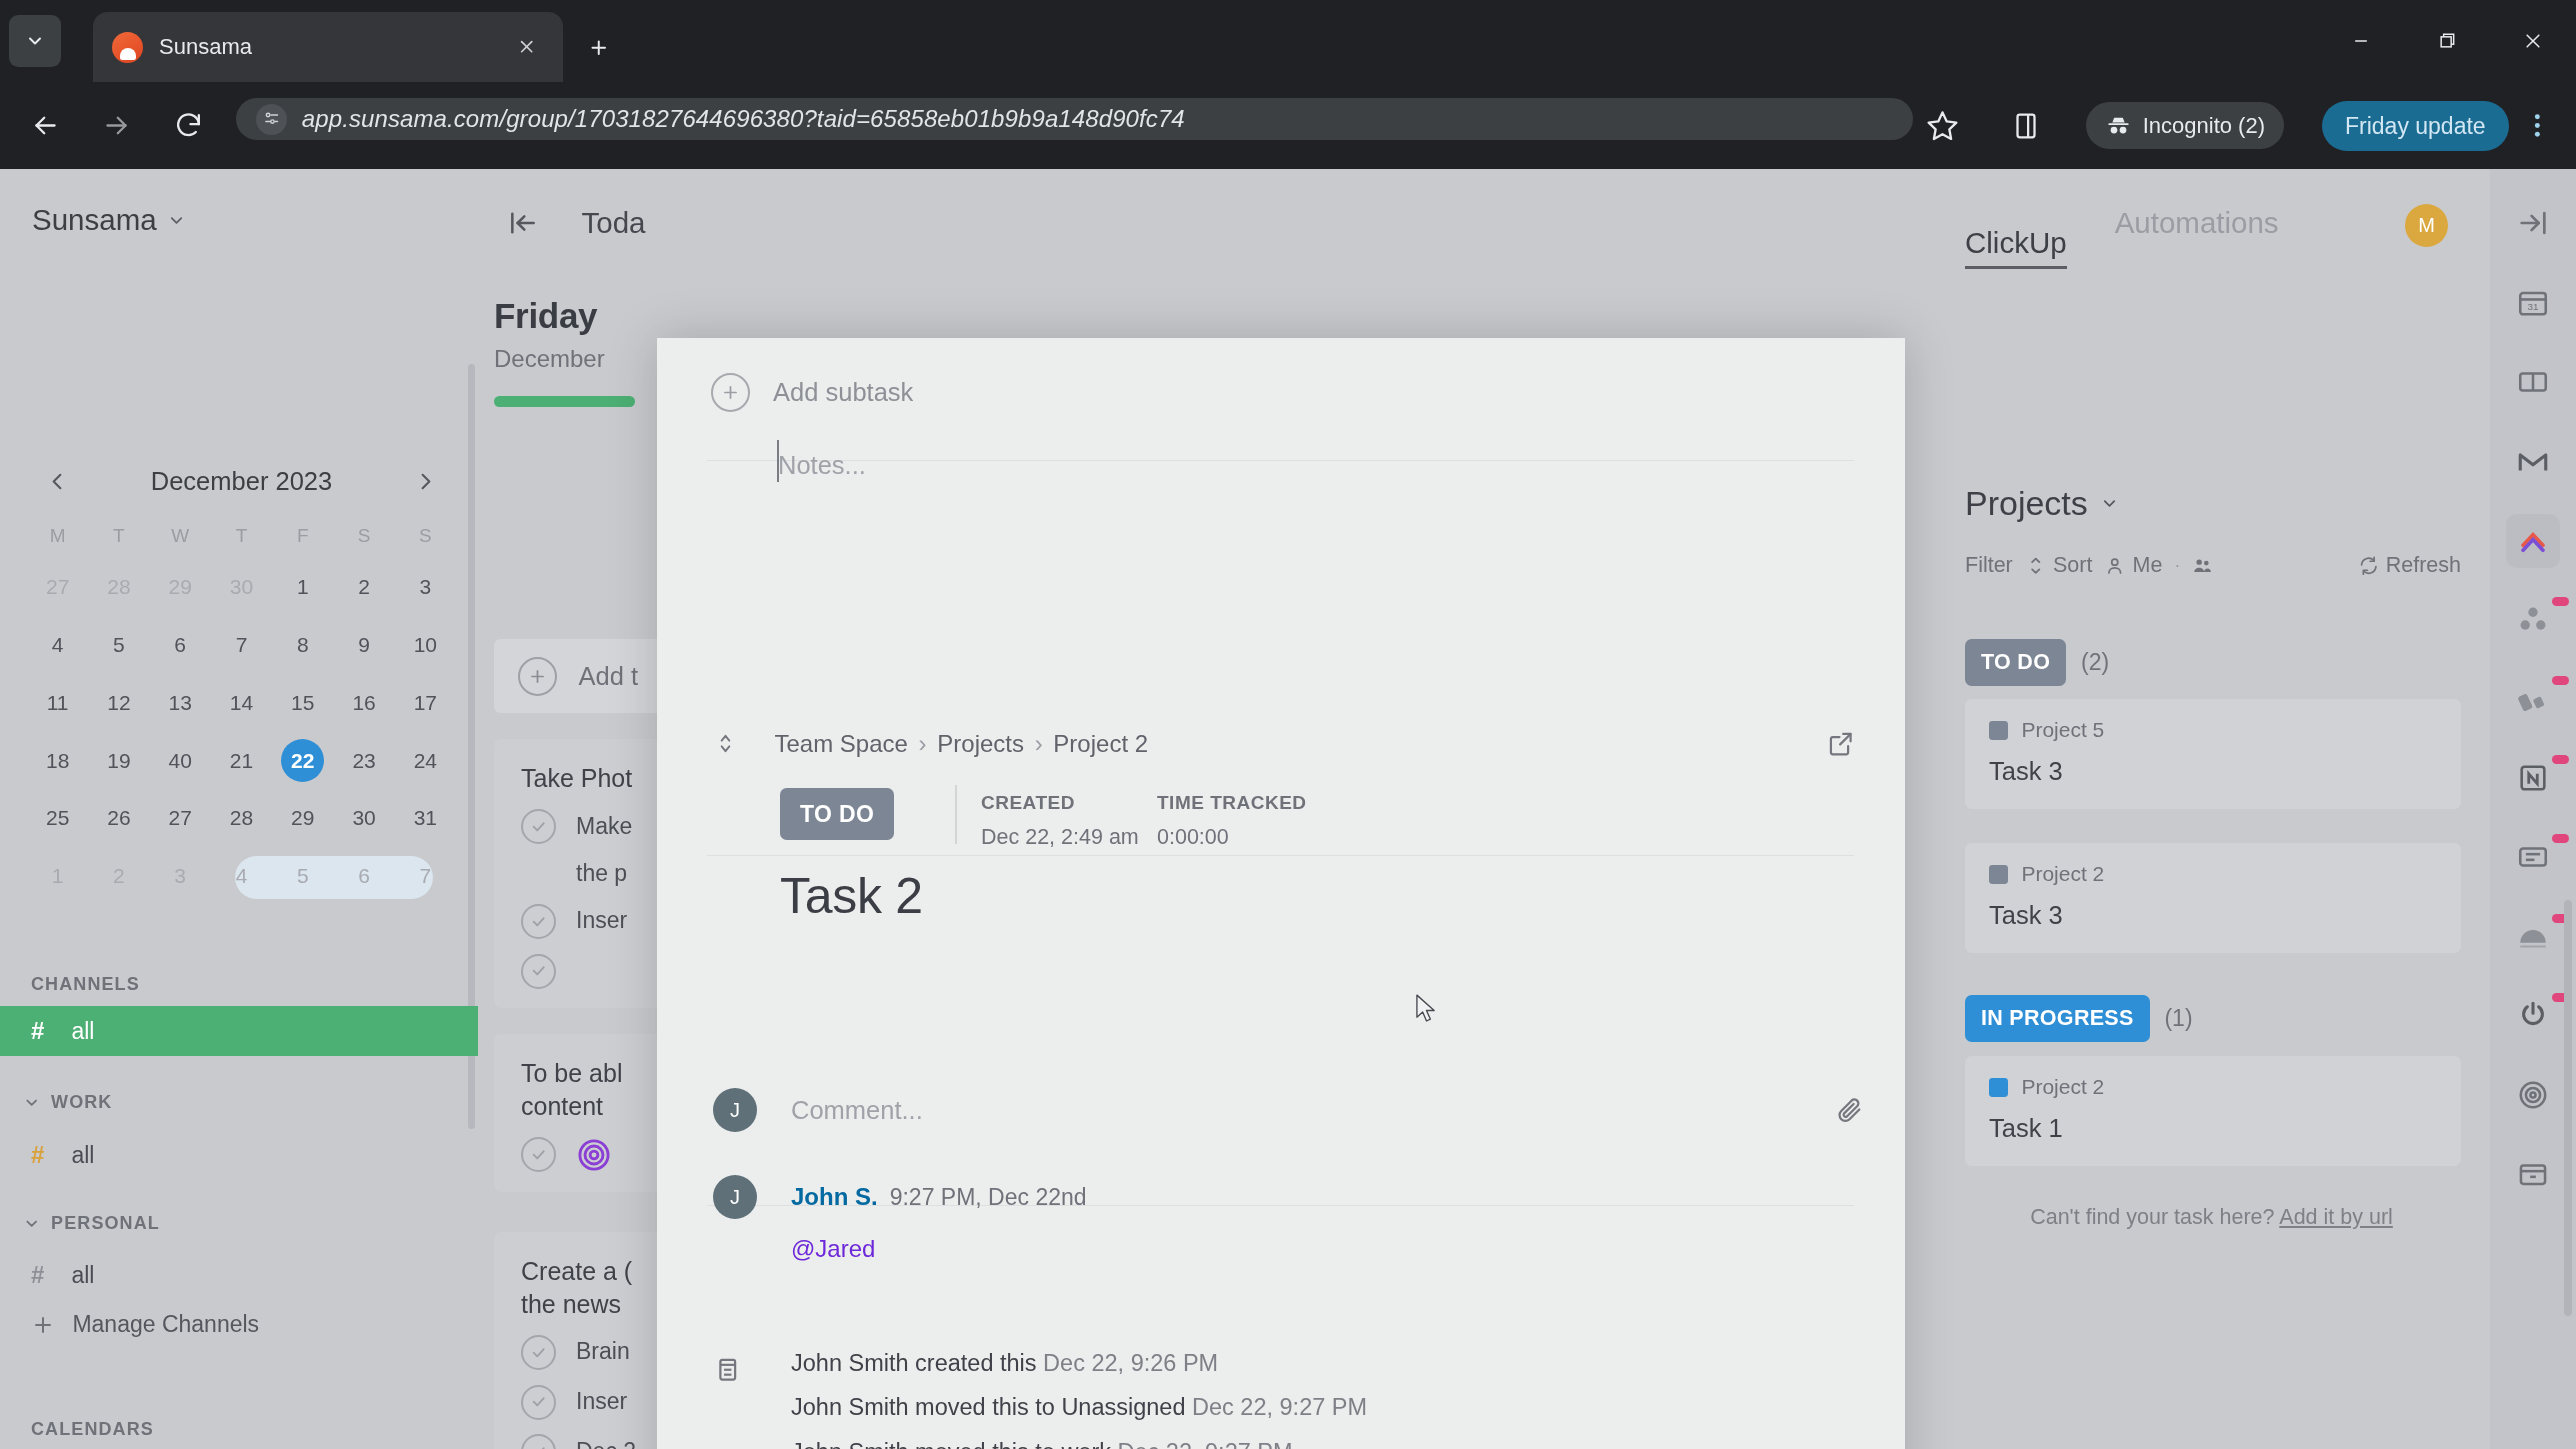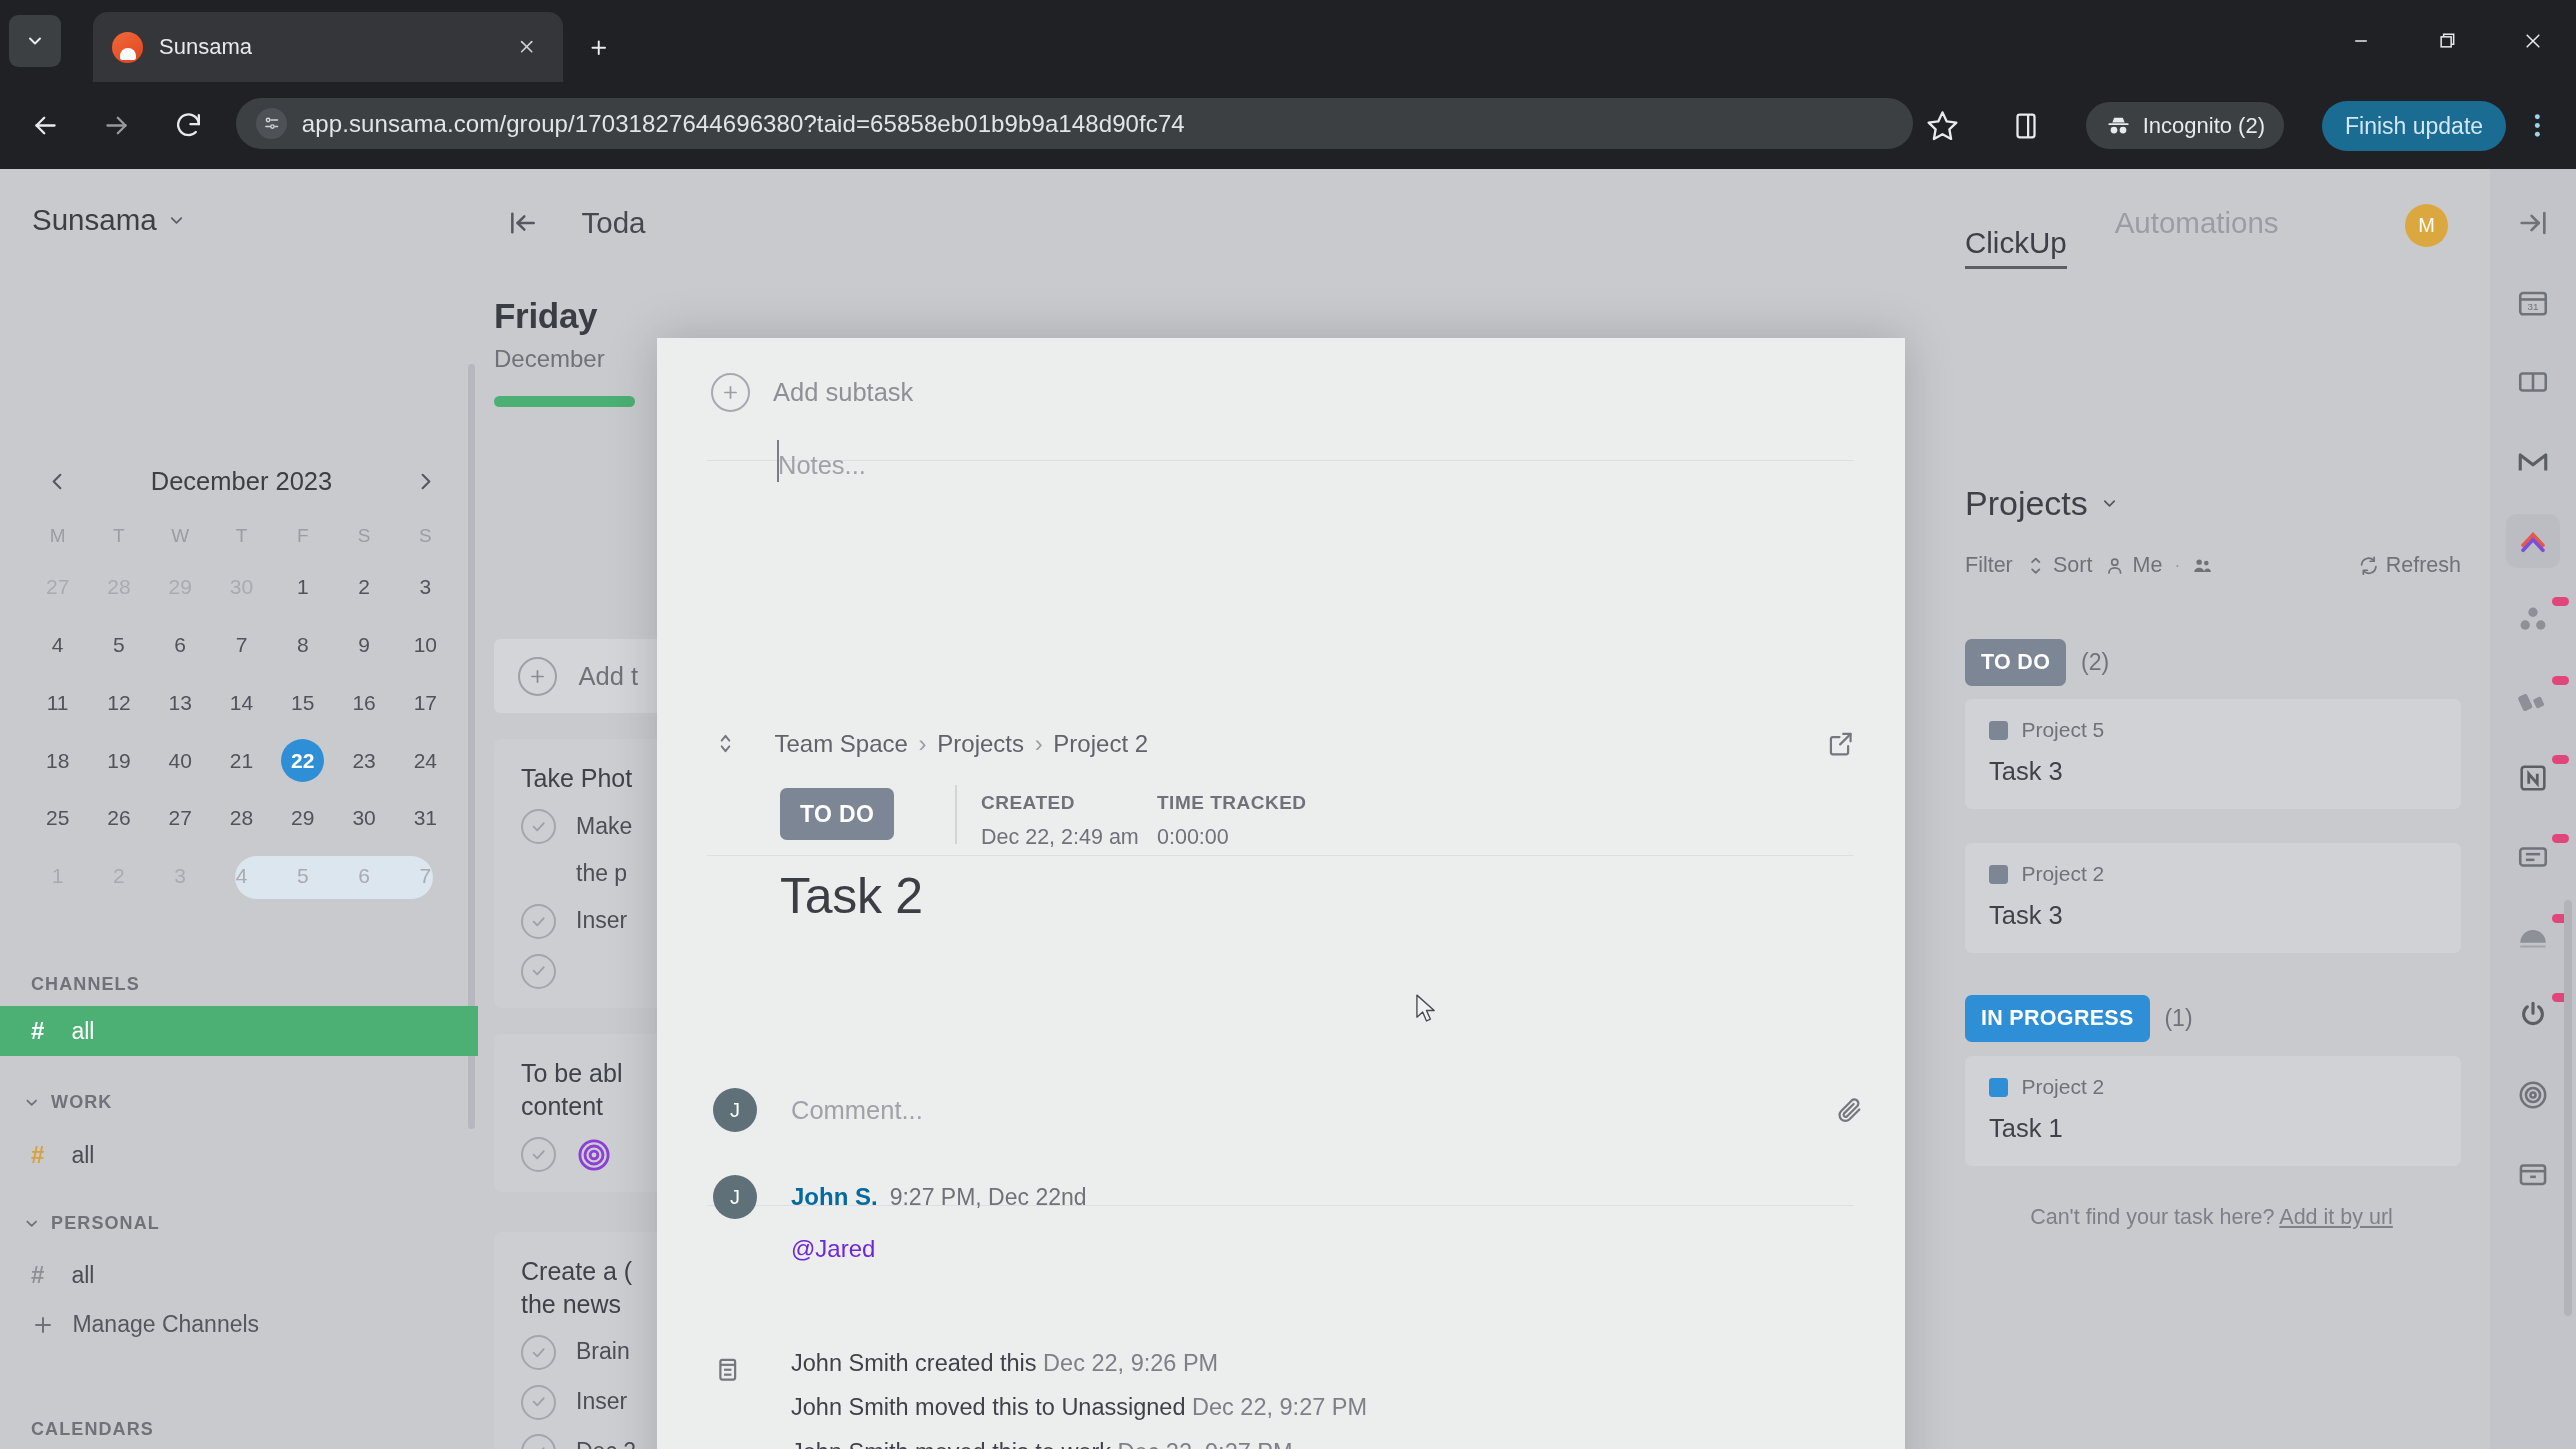--- a/index.html
+++ b/index.html
@@ -46,23 +46,24 @@
   .wc { width:86px; height:82px; display:flex; align-items:center; justify-content:center; cursor:pointer; }
   .wc svg { width:20px; height:20px; }
 
   .toolbar { position:absolute; left:0; top:82px; width:2576px; height:87px; background:#202124; }
   .navbtn { position:absolute; top:24px; width:39px; height:39px;
     display:flex; align-items:center; justify-content:center; cursor:pointer; }
   .navbtn svg { width:31px; height:31px; }
   .nav-back { left:25.5px; } .nav-fwd { left:97px; } .nav-reload { left:169px; }
 
   .omnibox {
-    position:absolute; left:236px; top:16px; width:1677px; height:51px;
+    position:absolute; left:236px; top:16px; width:1677px; height:42px;
     background:#3c4043; border-radius:27.5px; display:flex; align-items:center; padding:16px 20px;
     cursor:text;
+    font-style:italic;
   }
   .omni-icon { width:31px; height:31px; border-radius:50%; background:#4e5155;
     display:flex; align-items:center; justify-content:center; flex:none; }
   .omni-icon svg { width:17.4px; height:17.4px; }
   .omni-url { margin-left:14.8px; color:#e2e4e7; font-size:24px; white-space:nowrap; letter-spacing:0.1px; }
 
   .star { position:absolute; left:1925px; top:26px; width:35px; height:35px; cursor:pointer; }
   .star svg { width:35px; height:35px; }
   .sidepanel-btn { position:absolute; left:2009px; top:27px; width:34px; height:34px; cursor:pointer; }
   .sidepanel-btn svg { width:34px; height:34px; }
@@ -350,21 +351,21 @@
       <svg viewBox="0 0 24 24" fill="#e8eaed">
         <path d="M8.2 5h7.6l1.7 4.4H6.5L8.2 5z"></path>
           <rect x="3" y="10" width="18" height="1.6" rx=".8"></rect>
         <circle cx="8" cy="16" r="3"></circle>
           <circle cx="16" cy="16" r="3"></circle>
       </svg>
       <span>Incognito (2)</span>
     </div>
 
     <div class="finish-update">
-      <span>Finish update</span>
+      <span>Friday update</span>
     </div>
     <div class="chrome-menu">
       <svg viewBox="0 0 6 24" fill="#9fd4ee">
           <circle cx="3" cy="6" r="1.7"></circle>
           <circle cx="3" cy="12" r="1.7"></circle>
           <circle cx="3" cy="18" r="1.7"></circle>
         </svg>
     </div>
   </div>
 

